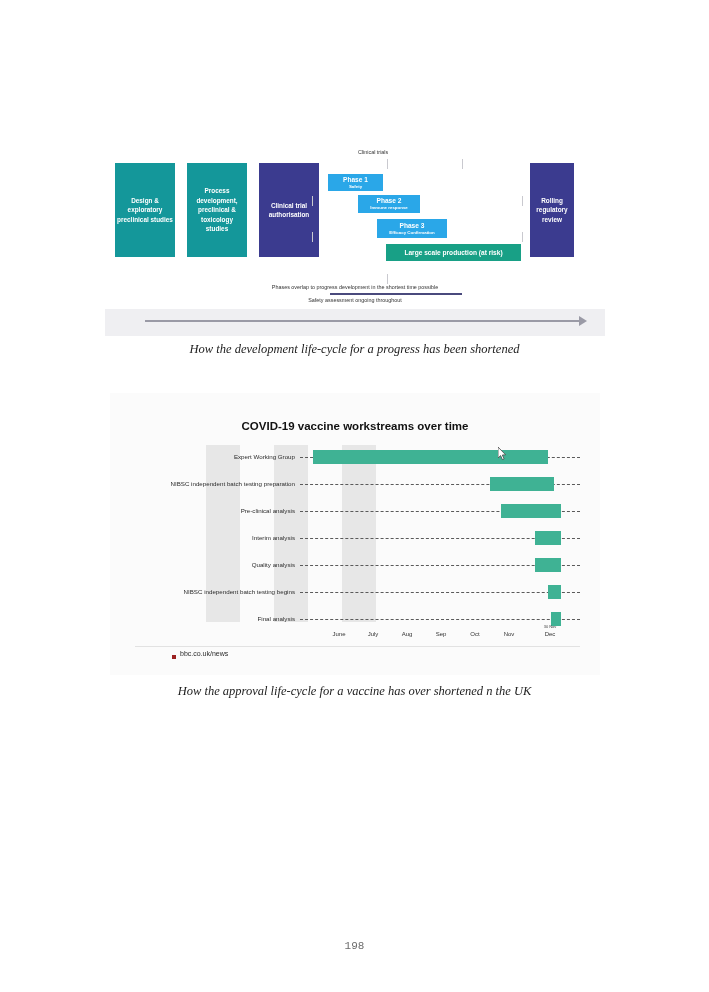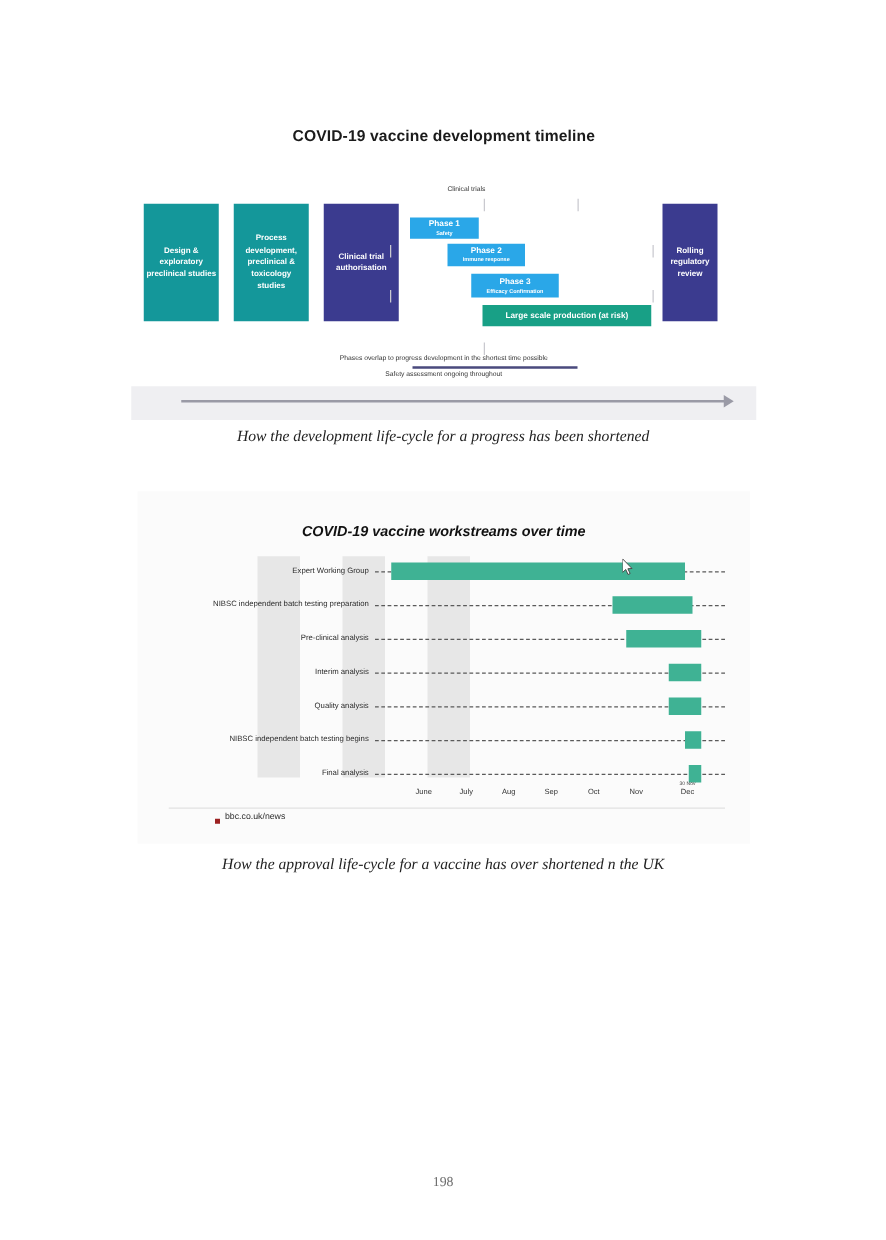--- a/index.html
+++ b/index.html
@@ -146,21 +146,20 @@
     background: #fbfbfb;
   }
   #fig2-title {
     position: absolute;
     left: 0; top: 27px;
     width: 490px;
     text-align: center;
     font-size: 11.5px;
     font-weight: bold;
     color: #111;
-    font-style: italic;
   }
   .band {
     position: absolute;
     top: 52px;
     height: 177px;
     background: #e7e7e7;
   }
   .row-label {
     position: absolute;
     font-size: 6.2px;
@@ -218,31 +217,30 @@
     left: 498px; top: 447px;
     width: 10px; height: 14px;
   }
 
   
   #page-number {
     position: absolute;
     left: 0; top: 940px;
     width: 709px;
     text-align: center;
-    font-family: Liberation Serif, serif;
+    font-family: Liberation Mono, monospace;
     font-size: 11px;
     color: #6b6b6b;
   }
 </style>
 </head>
 <body>
 
 <div id="fig1">
 
-  <div id="fig1-title">COVID-19 vaccine development timeline</div>
 
   <div class="stage-box teal" style="left:10px; top:67px; width:60px; height:94px;">
     <span>Design &amp; exploratory preclinical studies</span>
   </div>
 
   <div class="stage-box teal" style="left:82px; top:67px; width:60px; height:94px;">
     <span>Process development, preclinical &amp; toxicology studies</span>
   </div>
 
   <div class="stage-box navy" style="left:154px; top:67px; width:60px; height:94px;">

